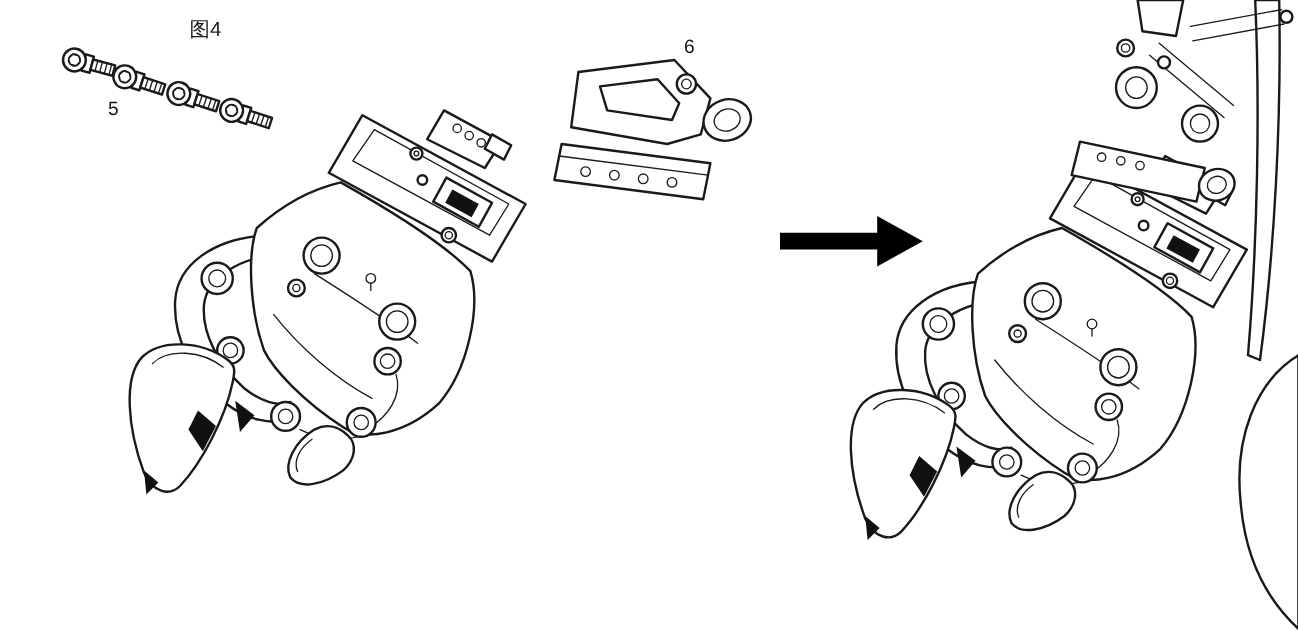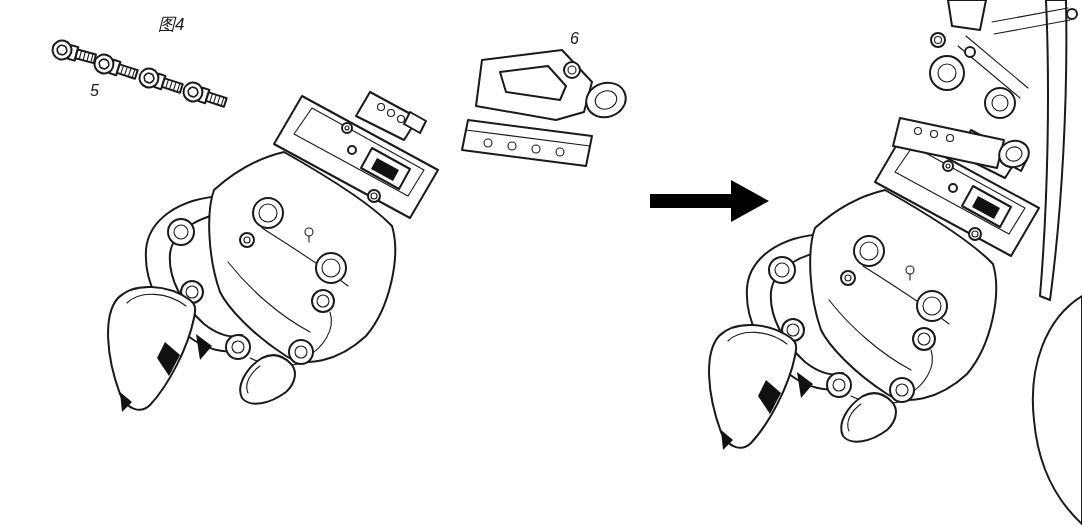--- a/index.html
+++ b/index.html
@@ -4,21 +4,21 @@
 <style>
   html, body {
     margin: 0;
     padding: 0;
     width: 1082px;
     height: 526px;
     background: var(--background, #ffffff);
     overflow: hidden;
     font-family: "Liberation Sans", sans-serif;
   }
-  .stage { position: relative; width: 1082px; height: 526px; font-style: italic; }
+  .stage { position: relative; width: 1082px; height: 526px; }
   svg { display: block; }
   .ln {
     fill: #ffffff;
     stroke: var(--line, #1a1a1a);
     stroke-width: 2;
     stroke-linejoin: round;
     stroke-linecap: round;
   }
   .ln-thin {
     fill: none;

